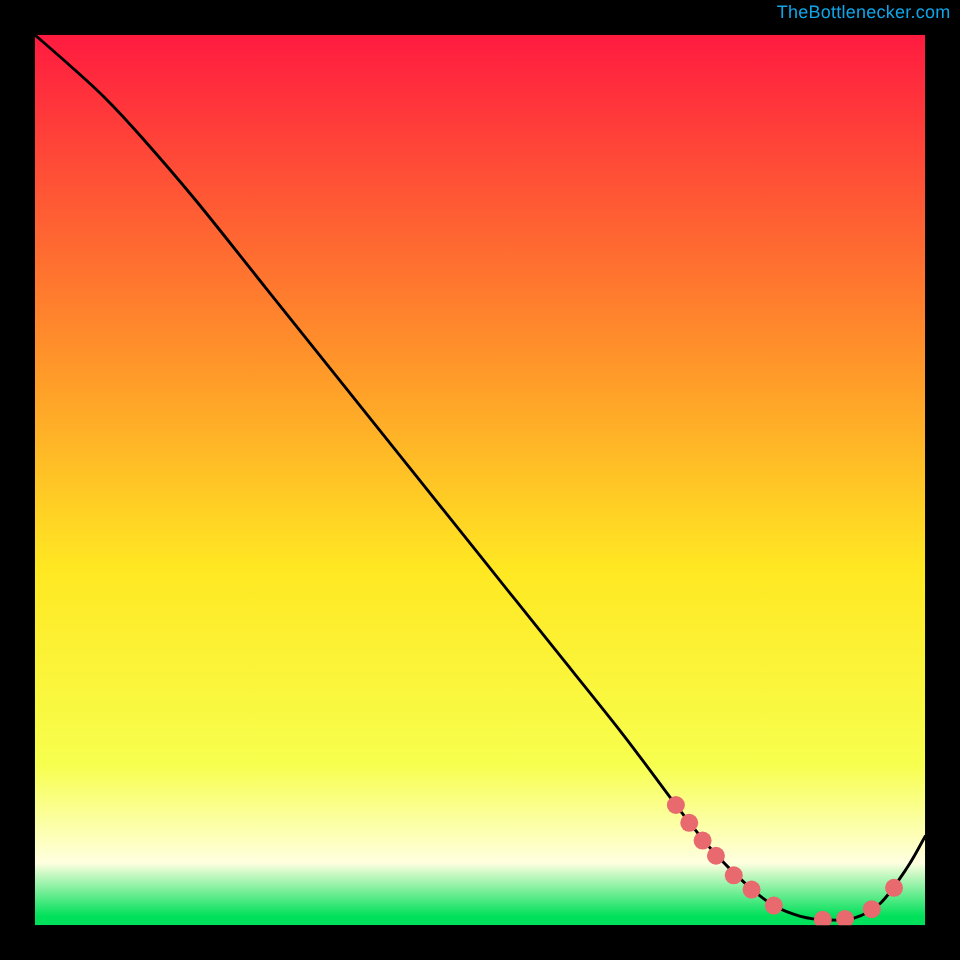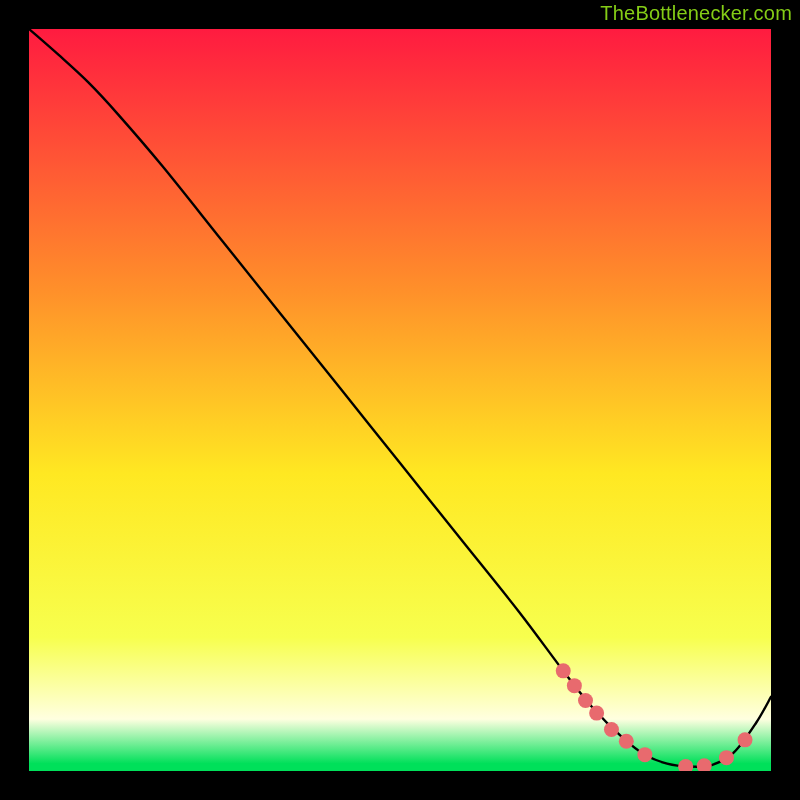--- a/index.html
+++ b/index.html
@@ -14,22 +14,22 @@
   .outer {
     position: relative;
     width: 800px;
     height: 800px;
     background: #000;
   }
   .attribution {
     position: absolute;
     top: 2px;
     right: 8px;
-    color: #84cc16;
-    font-size: 20px;
+    color: #0ea5e9;
+    font-size: 15px;
     letter-spacing: 0.2px;
   }
   .plot {
     position: absolute;
     left: 29px;
     top: 29px;
     width: 742px;
     height: 742px;
   }
   svg {

